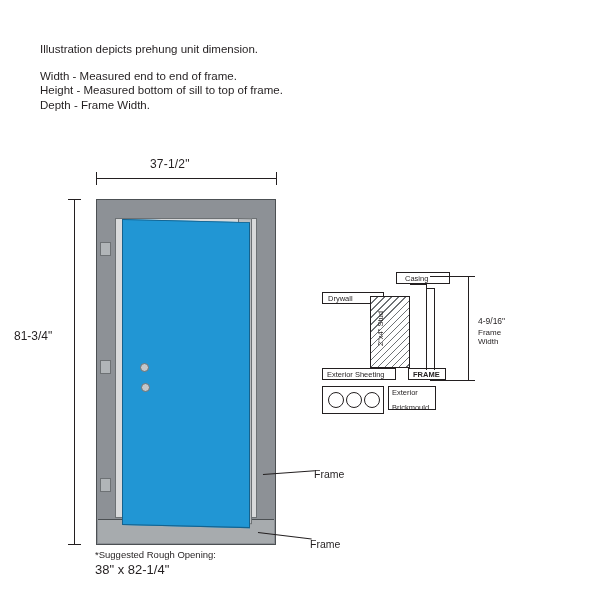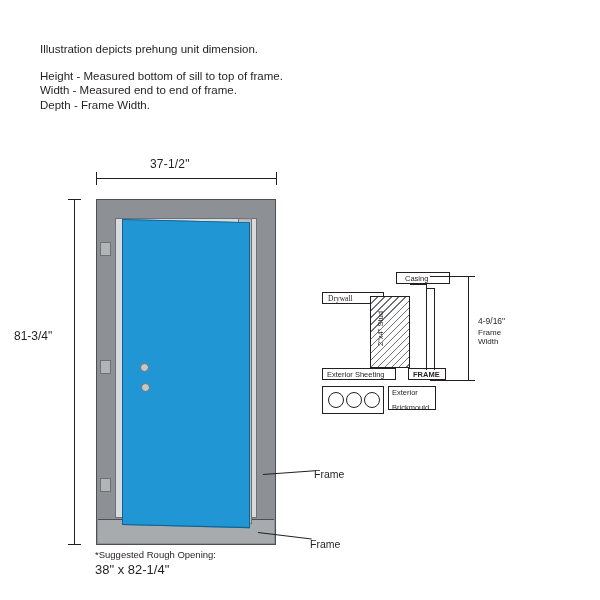--- a/index.html
+++ b/index.html
@@ -212,21 +212,21 @@
   }
   .det-line {
     position: absolute;
     background: #231f20;
   }
 
   .casing-box { left: 74px; top: 0px; width: 54px; height: 12px; }
   .casing-lbl { left: 83px; top: 1.5px; }
 
   .drywall-box { left: 0px; top: 20px; width: 62px; height: 12px; }
-  .drywall-lbl { left: 6px; top: 21.5px; font-family: Liberation Serif, serif; }
+  .drywall-lbl { left: 6px; top: 21.5px; }
 
   .stud-box {
     left: 48px; top: 24px; width: 40px; height: 72px;
     background: repeating-linear-gradient(
       135deg,
       #ffffff 0px, #ffffff 4px,
       #6f7376 4px, #6f7376 5px
     );
   }
   .stud-lbl {
@@ -275,22 +275,22 @@
   .dim-lbl3 { left: 156px; top: 65px; font-size: 8px; }
 </style>
 </head>
 <body>
 
 <div id="page">
 
   <div class="note-block">
     <p class="note-line">Illustration depicts prehung unit dimension.</p>
     <div class="note-gap"></div>
+    <p class="note-line">Width - Measured end to end of frame.</p>
     <p class="note-line">Height - Measured bottom of sill to top of frame.</p>
-    <p class="note-line">Width - Measured end to end of frame.</p>
     <p class="note-line">Depth - Frame Width.</p>
   </div>
 
   <div class="width-label">37-1/2"</div>
   <div class="width-line"></div>
   <div class="width-tick-l"></div>
   <div class="width-tick-r"></div>
 
   <div class="height-label">81-3/4"</div>
   <div class="height-line"></div>

